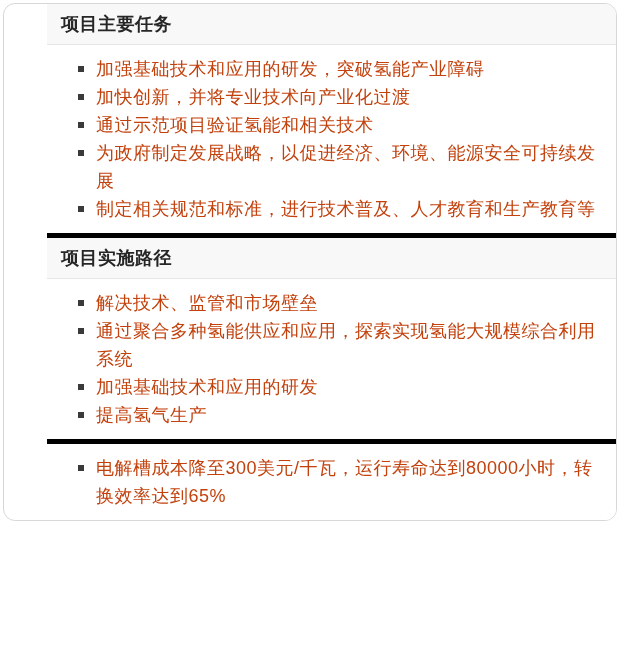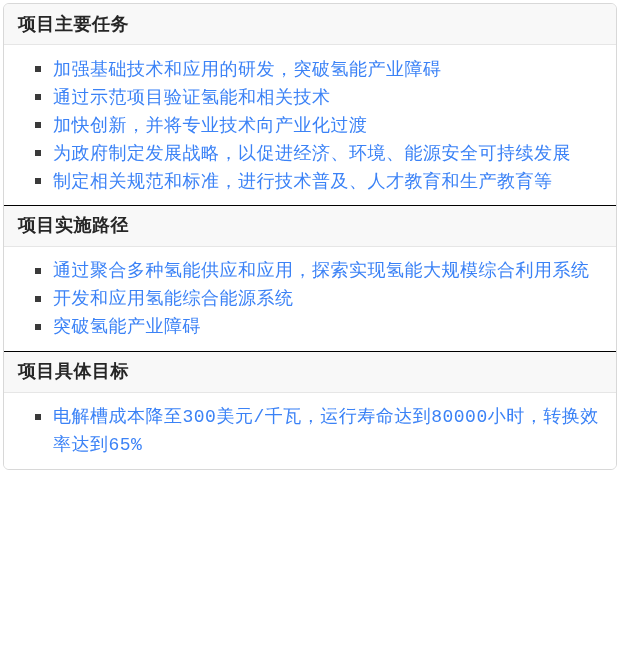--- a/index.html
+++ b/index.html
@@ -12,27 +12,27 @@
     width: 622px;
     height: 671px;
     background: #ffffff;
     box-sizing: border-box;
     padding: 3px 3px 0 3px;
   }
   .container {
     width: 614px;
     box-sizing: border-box;
     border: 1px solid #d8d8d8;
-    border-radius: 6px;
+    border-radius: 12px;
     background: #ffffff;
     overflow: hidden;
+    padding-left: 43px;
   }
   .section + .section {
-    border-top: 1px solid #000000;
-    font-family: Liberation Mono, monospace;
+    border-top: 5px solid #000000;
   }
   .section-header {
     background: #f8f8f8;
     padding: 9px 14px;
     font-size: 18px;
     font-weight: bold;
     line-height: 22px;
     color: #262626;
     letter-spacing: 0.5px;
     border-bottom: 1px solid #e6e6e6;
@@ -44,21 +44,21 @@
   ul.items {
     margin: 0;
     padding: 0;
     list-style: none;
   }
   li.item {
     position: relative;
     padding: 0 16px 0 49px;
     font-size: 18px;
     line-height: 28px;
-    color: #3b82f6;
+    color: #c2410c;
     letter-spacing: 0.5px;
   }
   .bullet {
     position: absolute;
     left: 31px;
     top: 11px;
     width: 6px;
     height: 6px;
     background: #3a3a3a;
   }
@@ -67,41 +67,41 @@
 <body>
 
 <div class="page">
   <div class="container">
 
     <div class="section">
       <div class="section-header">项目主要任务</div>
       <div class="section-body">
         <ul class="items">
           <li class="item"><span class="bullet"></span><span>加强基础技术和应用的研发，突破氢能产业障碍</span></li>
+          <li class="item"><span class="bullet"></span><span>加快创新，并将专业技术向产业化过渡</span></li>
           <li class="item"><span class="bullet"></span><span>通过示范项目验证氢能和相关技术</span></li>
-          <li class="item"><span class="bullet"></span><span>加快创新，并将专业技术向产业化过渡</span></li>
           <li class="item"><span class="bullet"></span><span>为政府制定发展战略，以促进经济、环境、能源安全可持续发展</span></li>
           <li class="item"><span class="bullet"></span><span>制定相关规范和标准，进行技术普及、人才教育和生产教育等</span></li>
         </ul>
       </div>
     </div>
 
     <div class="section">
       <div class="section-header">项目实施路径</div>
       <div class="section-body">
         <ul class="items">
+          <li class="item"><span class="bullet"></span><span>解决技术、监管和市场壁垒</span></li>
           <li class="item"><span class="bullet"></span><span>通过聚合多种氢能供应和应用，探索实现氢能大规模综合利用系统</span></li>
-          <li class="item"><span class="bullet"></span><span>开发和应用氢能综合能源系统</span></li>
-          <li class="item"><span class="bullet"></span><span>突破氢能产业障碍</span></li>
+          <li class="item"><span class="bullet"></span><span>加强基础技术和应用的研发</span></li>
+          <li class="item"><span class="bullet"></span><span>提高氢气生产</span></li>
         </ul>
       </div>
     </div>
 
     <div class="section">
-      <div class="section-header">项目具体目标</div>
       <div class="section-body">
         <ul class="items">
           <li class="item"><span class="bullet"></span></li>
           <li class="item"><span class="bullet"></span></li>
           <li class="item"><span class="bullet"></span></li>
           <li class="item"><span class="bullet"></span></li>
           <li class="item"><span class="bullet"></span><span>电解槽成本降至300美元/千瓦，运行寿命达到80000小时，转换效率达到65%</span></li>
         </ul>
       </div>
     </div>

